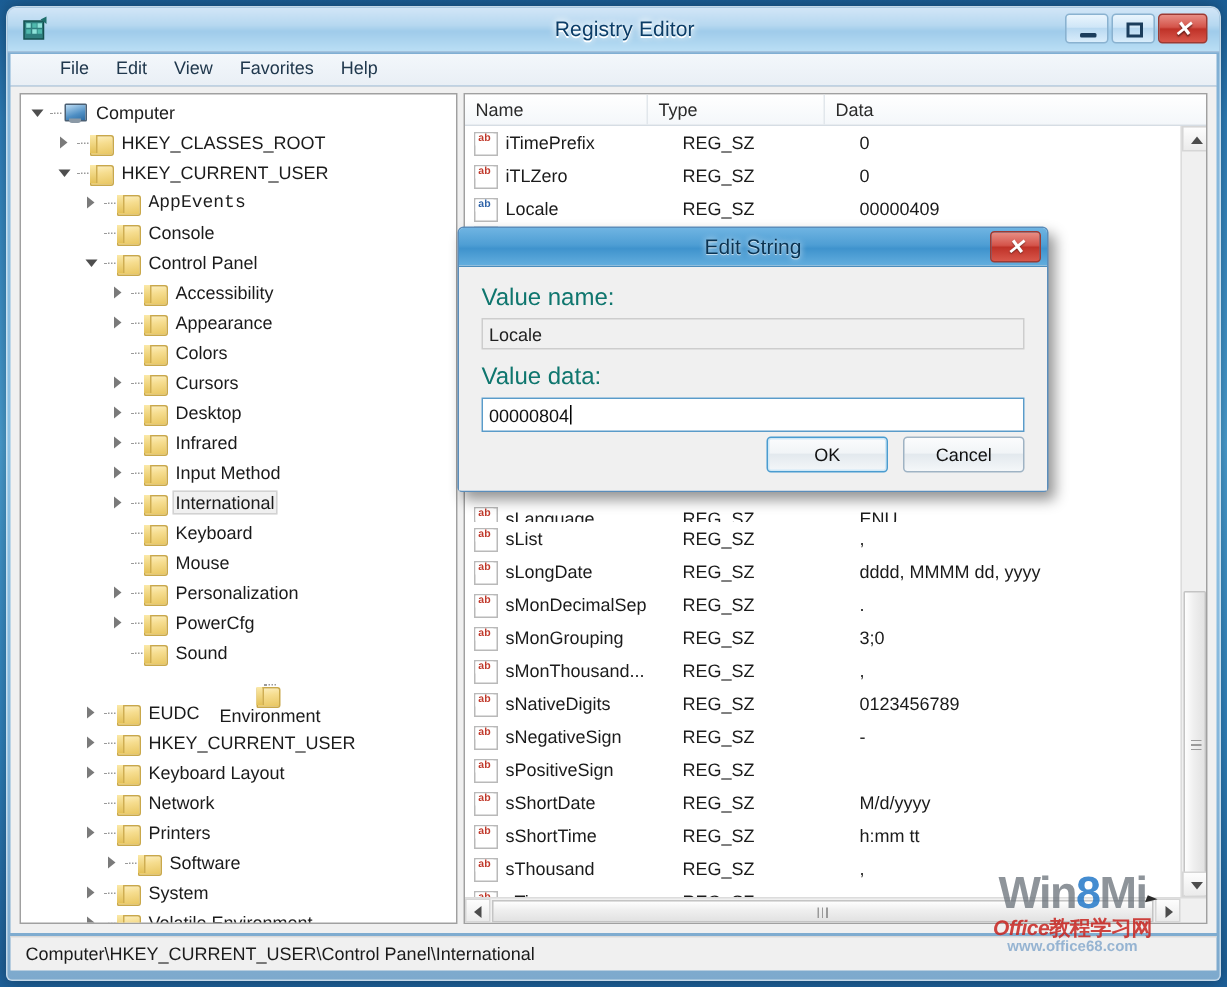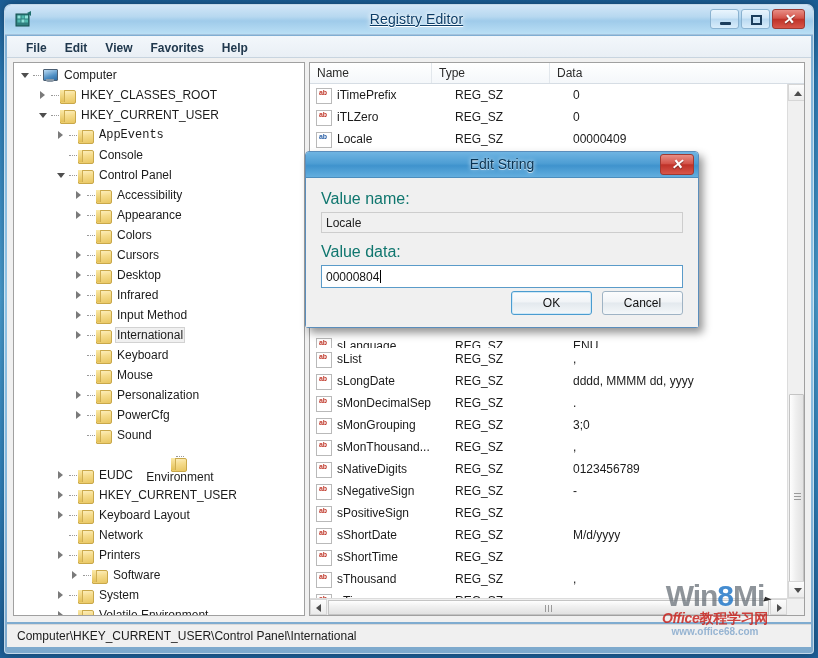--- a/index.html
+++ b/index.html
@@ -32,21 +32,20 @@
   }
   #app-icon {
     position: absolute; left: 8px; top: 5px; width: 20px; height: 20px;
   }
   #title-text {
     position: absolute; left: 15px; right: 0; top: 6px;
     text-align: center;
     font-size: 14px; color: #0b3c66;
     text-shadow: 0 0 4px #ffffff, 0 0 6px #ffffff, 0 1px 0 #ffffff;
     letter-spacing: .1px;
-    text-decoration: underline;
   }
   .winbtn {
     position: absolute; top: 4px; height: 20px; width: 29px;
     border: 1px solid #8ab2d0;
     border-radius: 3px;
     background: linear-gradient(180deg,#eaf5fd 0%, #cfe6f7 45%, #b9d9f1 50%, #d9edfb 100%);
     cursor: default;
   }
   .winbtn span { display:block; width:100%; height:100%; position:relative; }
   #btn-min { right: 74px; }
@@ -69,23 +68,22 @@
     color:#fff; font-size:14px; font-weight:bold;
     font-family:"Liberation Serif", serif;
     text-shadow: 0 1px 1px rgba(0,0,0,.45);
   }
 
   
   #menubar {
     position: absolute; left: 2px; top: 31px; right: 2px; height: 22px;
     background: linear-gradient(180deg,#f3f7fb 0%, #e9eff5 100%);
     border-bottom: 1px solid #c8d4df;
-    display: flex; align-items: flex-end;
-    padding-left: 10px;
-    font-weight: bold;
+    display: flex; align-items: flex-start;
+    padding-left: 24px;
   }
   .menu-item {
     font-size: 12px; color: #20384d;
     padding: 2px 9px; cursor: default;
   }
 
   
   #client {
     position: absolute; left: 2px; top: 53px; right: 2px; bottom: 31px;
     background: #f0f0f0;
@@ -790,20 +788,21 @@
             <span class="c-name">sShortDate</span>
             <span class="c-type">REG_SZ</span>
             <span class="c-data">M/d/yyyy</span>
           </div>
           <div class="lrow">
             <span class="ic">
               <span class="ab">ab</span>
             </span>
             <span class="c-name">sShortTime</span>
             <span class="c-type">REG_SZ</span>
+            <span class="c-data">h:mm tt</span>
           </div>
           <div class="lrow">
             <span class="ic">
               <span class="ab">ab</span>
             </span>
             <span class="c-name">sThousand</span>
             <span class="c-type">REG_SZ</span>
             <span class="c-data">,</span>
           </div>
           <div class="lrow">

